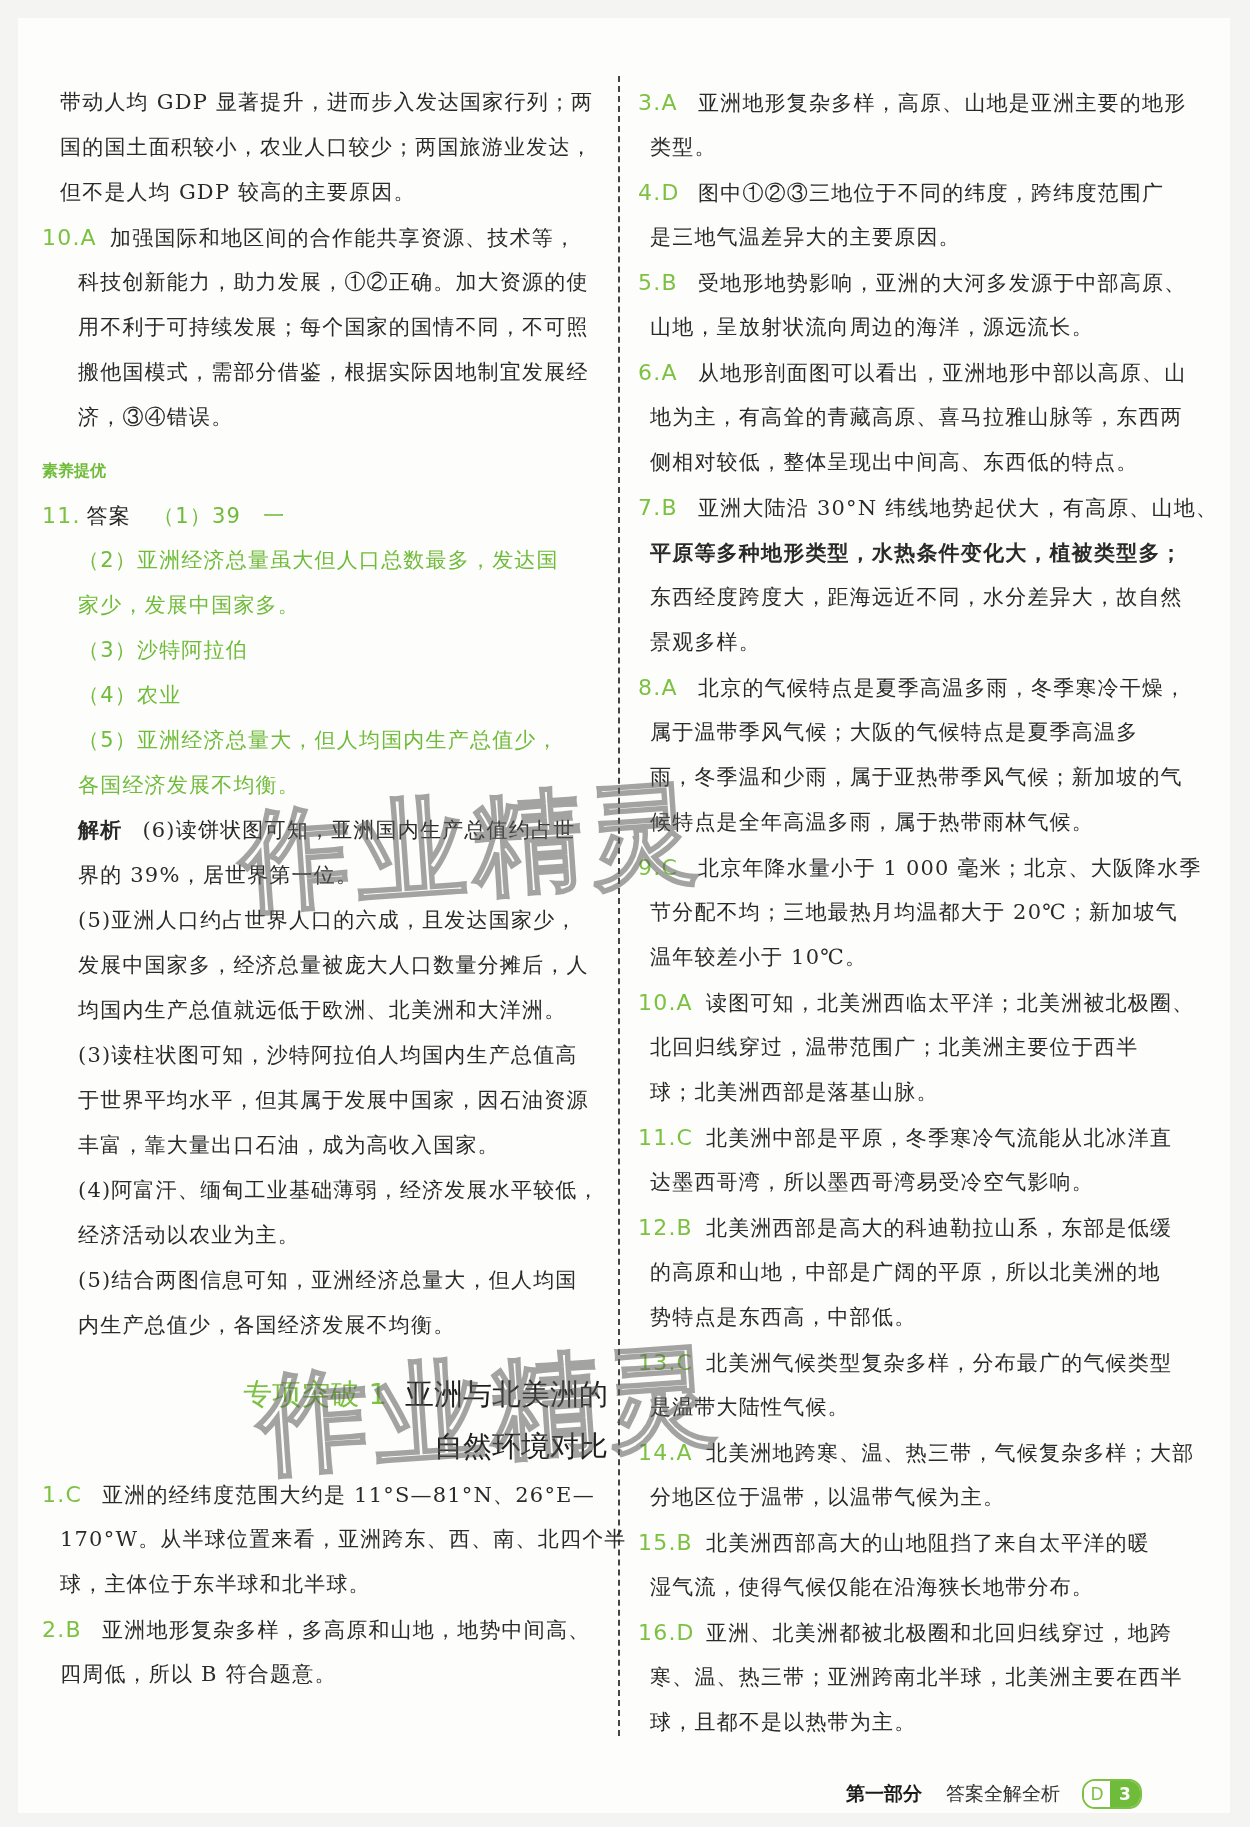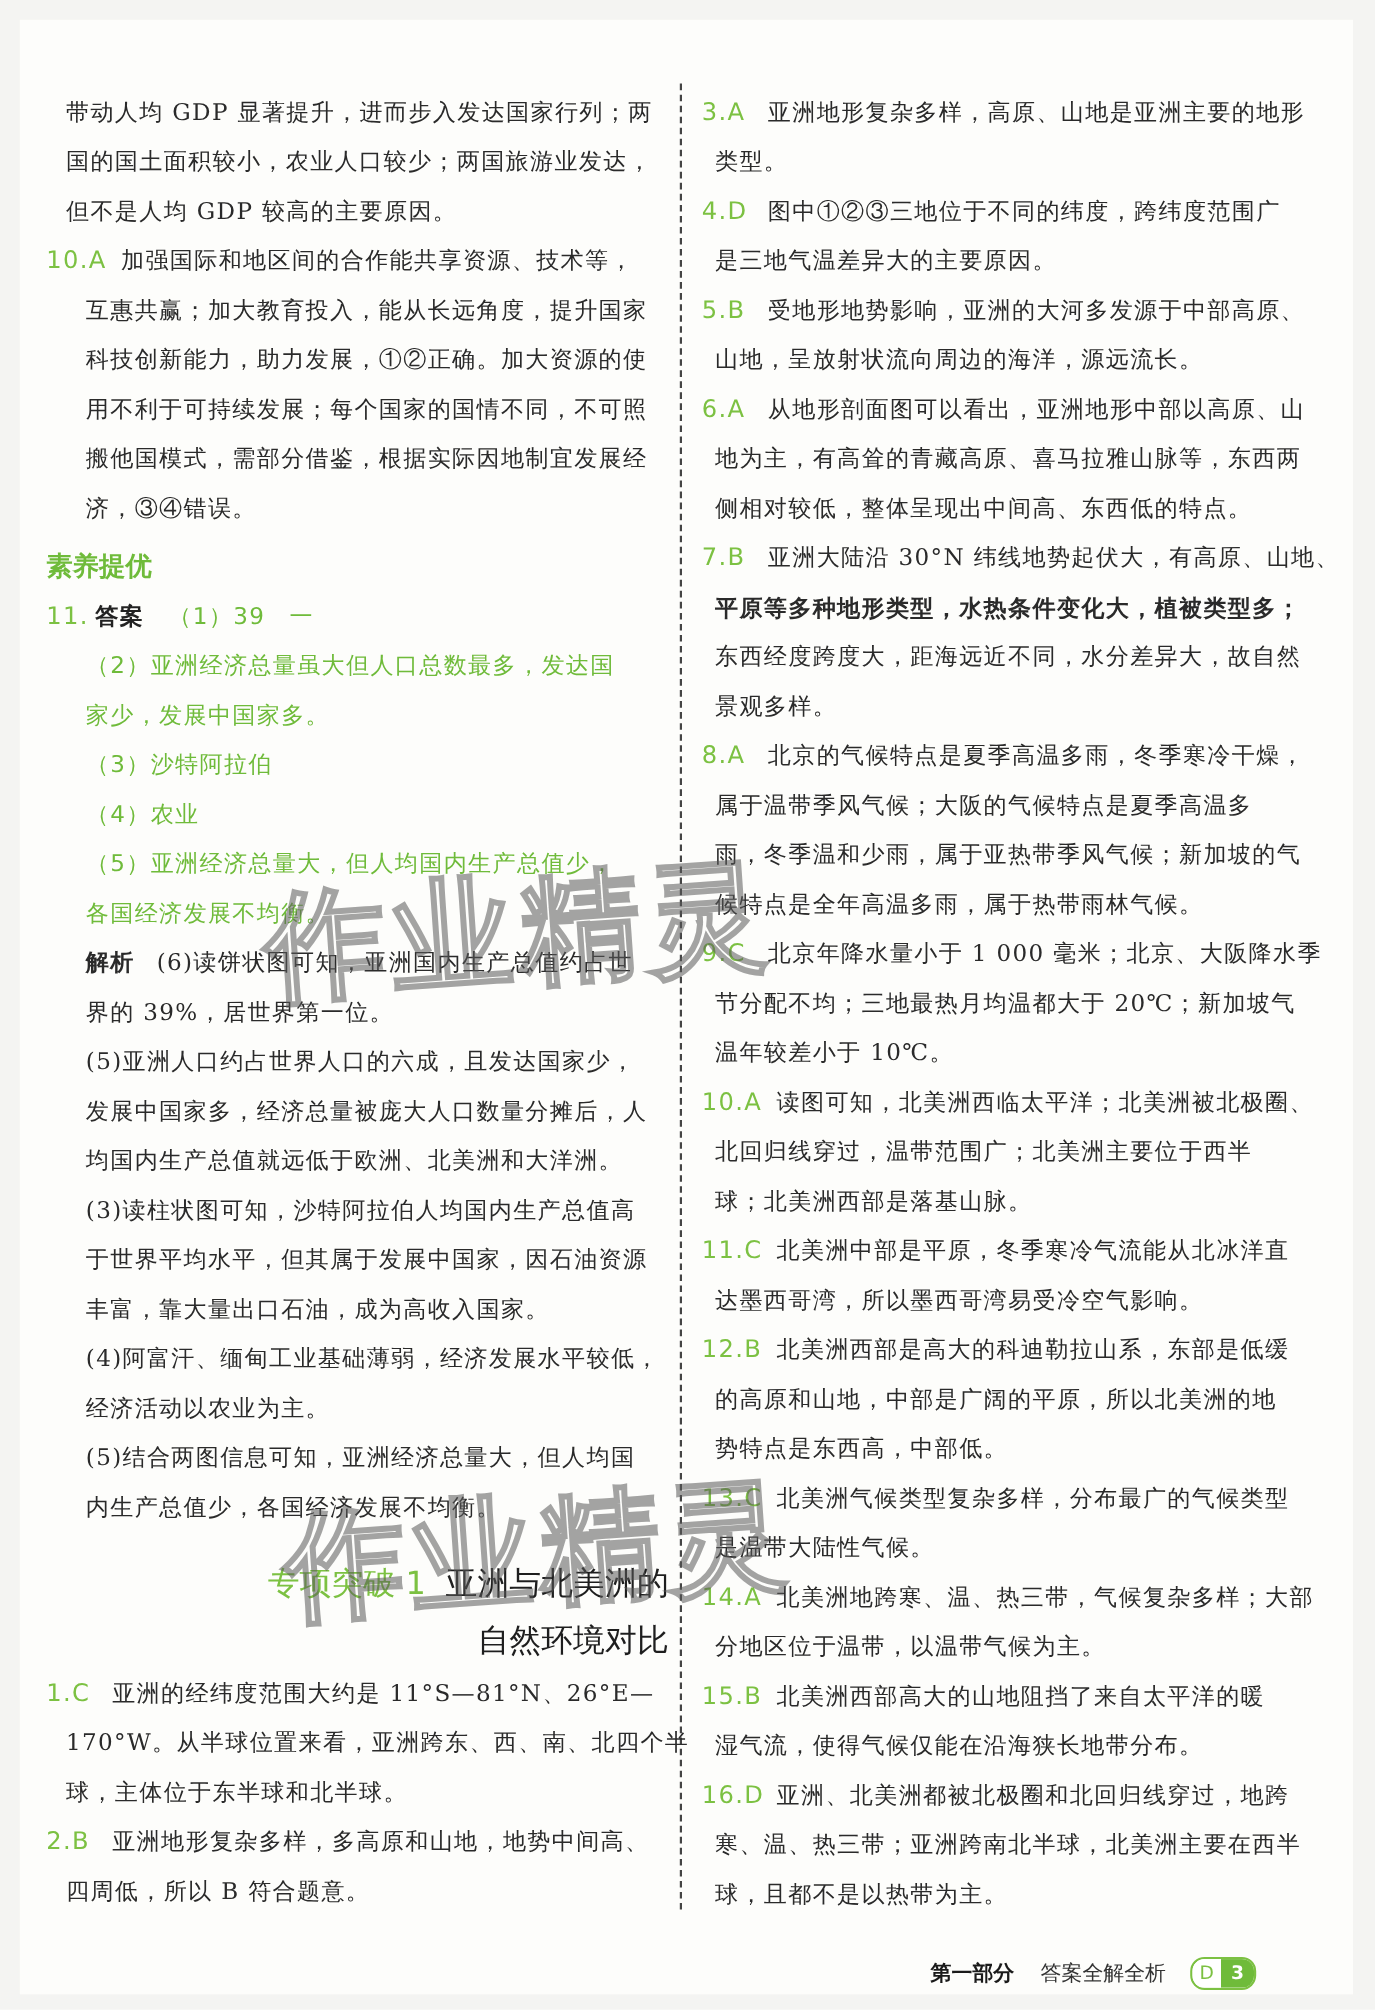--- a/index.html
+++ b/index.html
@@ -27,27 +27,26 @@
   .indent { padding-left: 18px; }
   .q-label {
     font-family: "DejaVu Sans", "Liberation Sans", sans-serif;
     color: #7cc142; font-size: 22px; display: inline-block; min-width: 54px;
     margin-right: 6px;
   }
   .q-label.wide { min-width: 62px; }
   .green { color: #6fbb3a; font-family: "DejaVu Sans", "Liberation Sans", sans-serif; }
   .section-heading {
     font-family: "DejaVu Sans", "Liberation Sans", sans-serif;
-    font-weight: bold; color: #6fbb3a; font-size: 24px;
+    font-weight: bold; color: #6fbb3a; font-size: 16px;
     height: 45px; line-height: 45px; margin-top: 8px;
   }
   .ans-word {
     font-family: "DejaVu Sans", "Liberation Sans", sans-serif; color: #222;
     margin-right: 22px;
-    font-weight: bold;
   }
   .jiexi { font-family: "DejaVu Sans", "Liberation Sans", sans-serif; font-weight: bold; margin-right: 20px; }
   .topic-title {
     font-family: "DejaVu Sans", "Liberation Sans", sans-serif;
     font-size: 29px; text-align: right; line-height: 52px; height: 52px;
     color: #1e1e1e;
   }
   .topic-title .tag { color: #7cc142; margin-right: 18px; }
   .spacer { height: 20px; }
   .footer {
@@ -79,21 +78,20 @@
 
   <div class="col col-left">
     <div class="line">带动人均 GDP 显著提升，进而步入发达国家行列；两</div>
     <div class="line">国的国土面积较小，农业人口较少；两国旅游业发达，</div>
     <div class="line">但不是人均 GDP 较高的主要原因。</div>
 
     <div>
       <div class="line" style="margin-left:-18px;">
         <span class="q-label wide">10.A</span><span>加强国际和地区间的合作能共享资源、技术等，</span>
       </div>
-      <div class="line indent">互惠共赢；加大教育投入，能从长远角度，提升国家</div>
       <div class="line indent">科技创新能力，助力发展，①②正确。加大资源的使</div>
       <div class="line indent">用不利于可持续发展；每个国家的国情不同，不可照</div>
       <div class="line indent">搬他国模式，需部分借鉴，根据实际因地制宜发展经</div>
       <div class="line indent">济，③④错误。</div>
     </div>
 
     <div class="section-heading" style="margin-left:-18px;">素养提优</div>
 
     <div>
       <div class="line" style="margin-left:-18px;">

